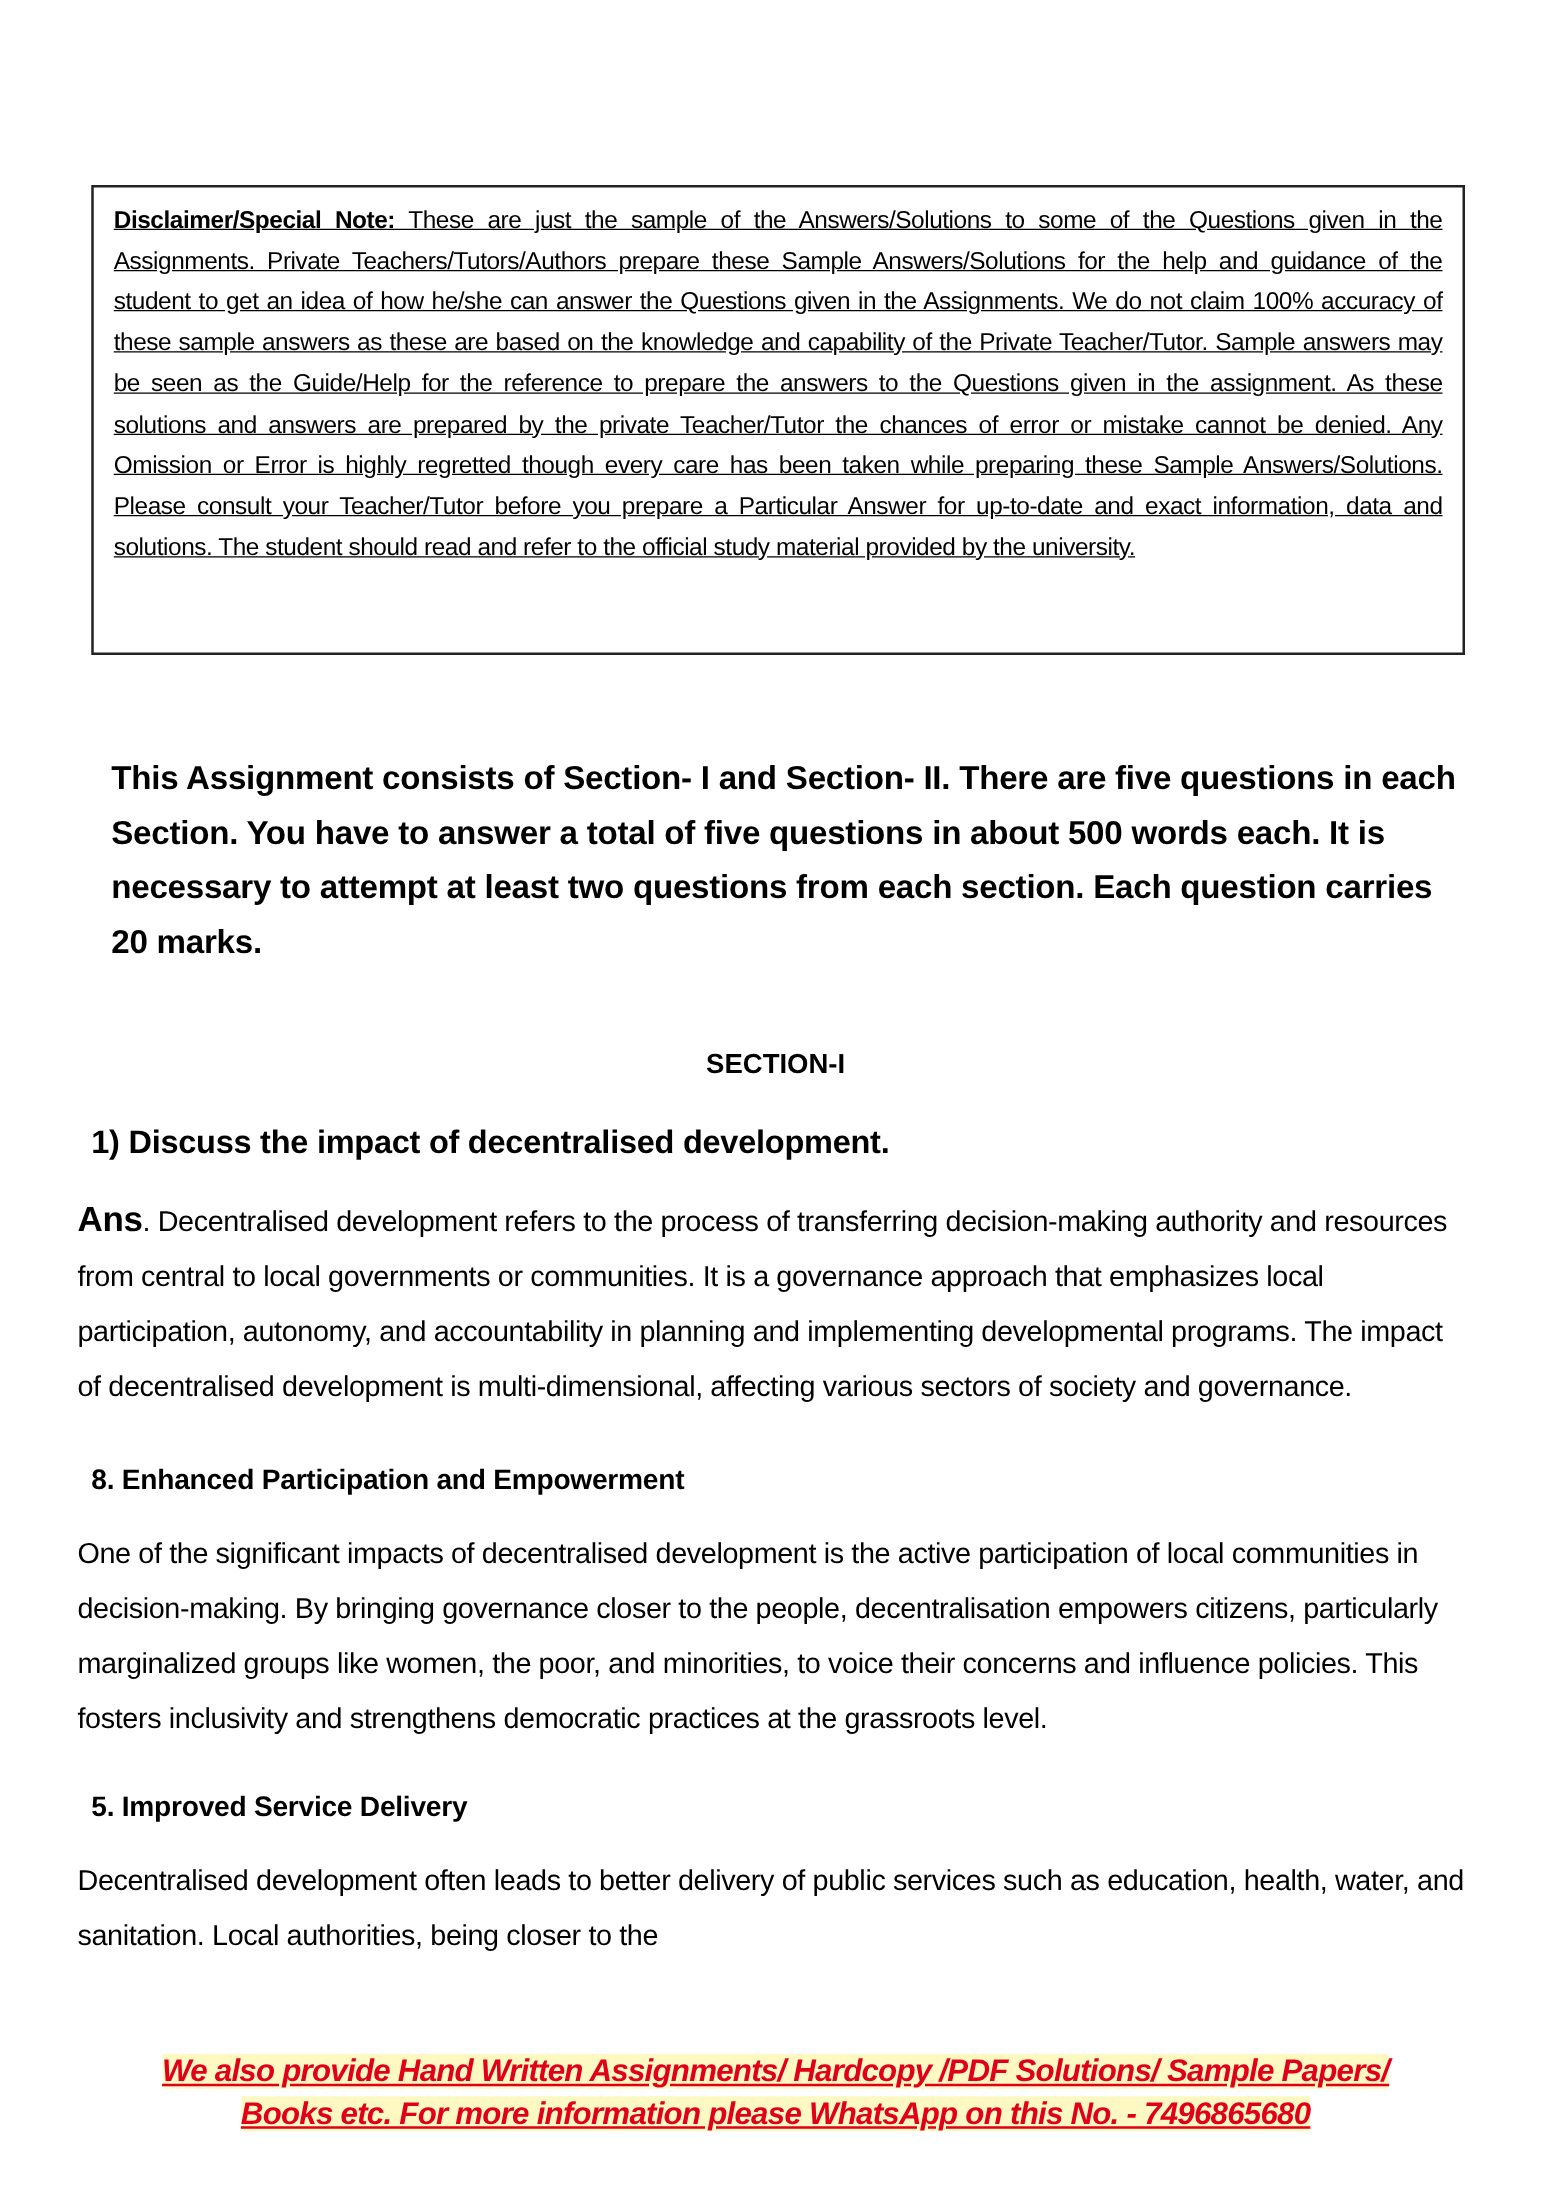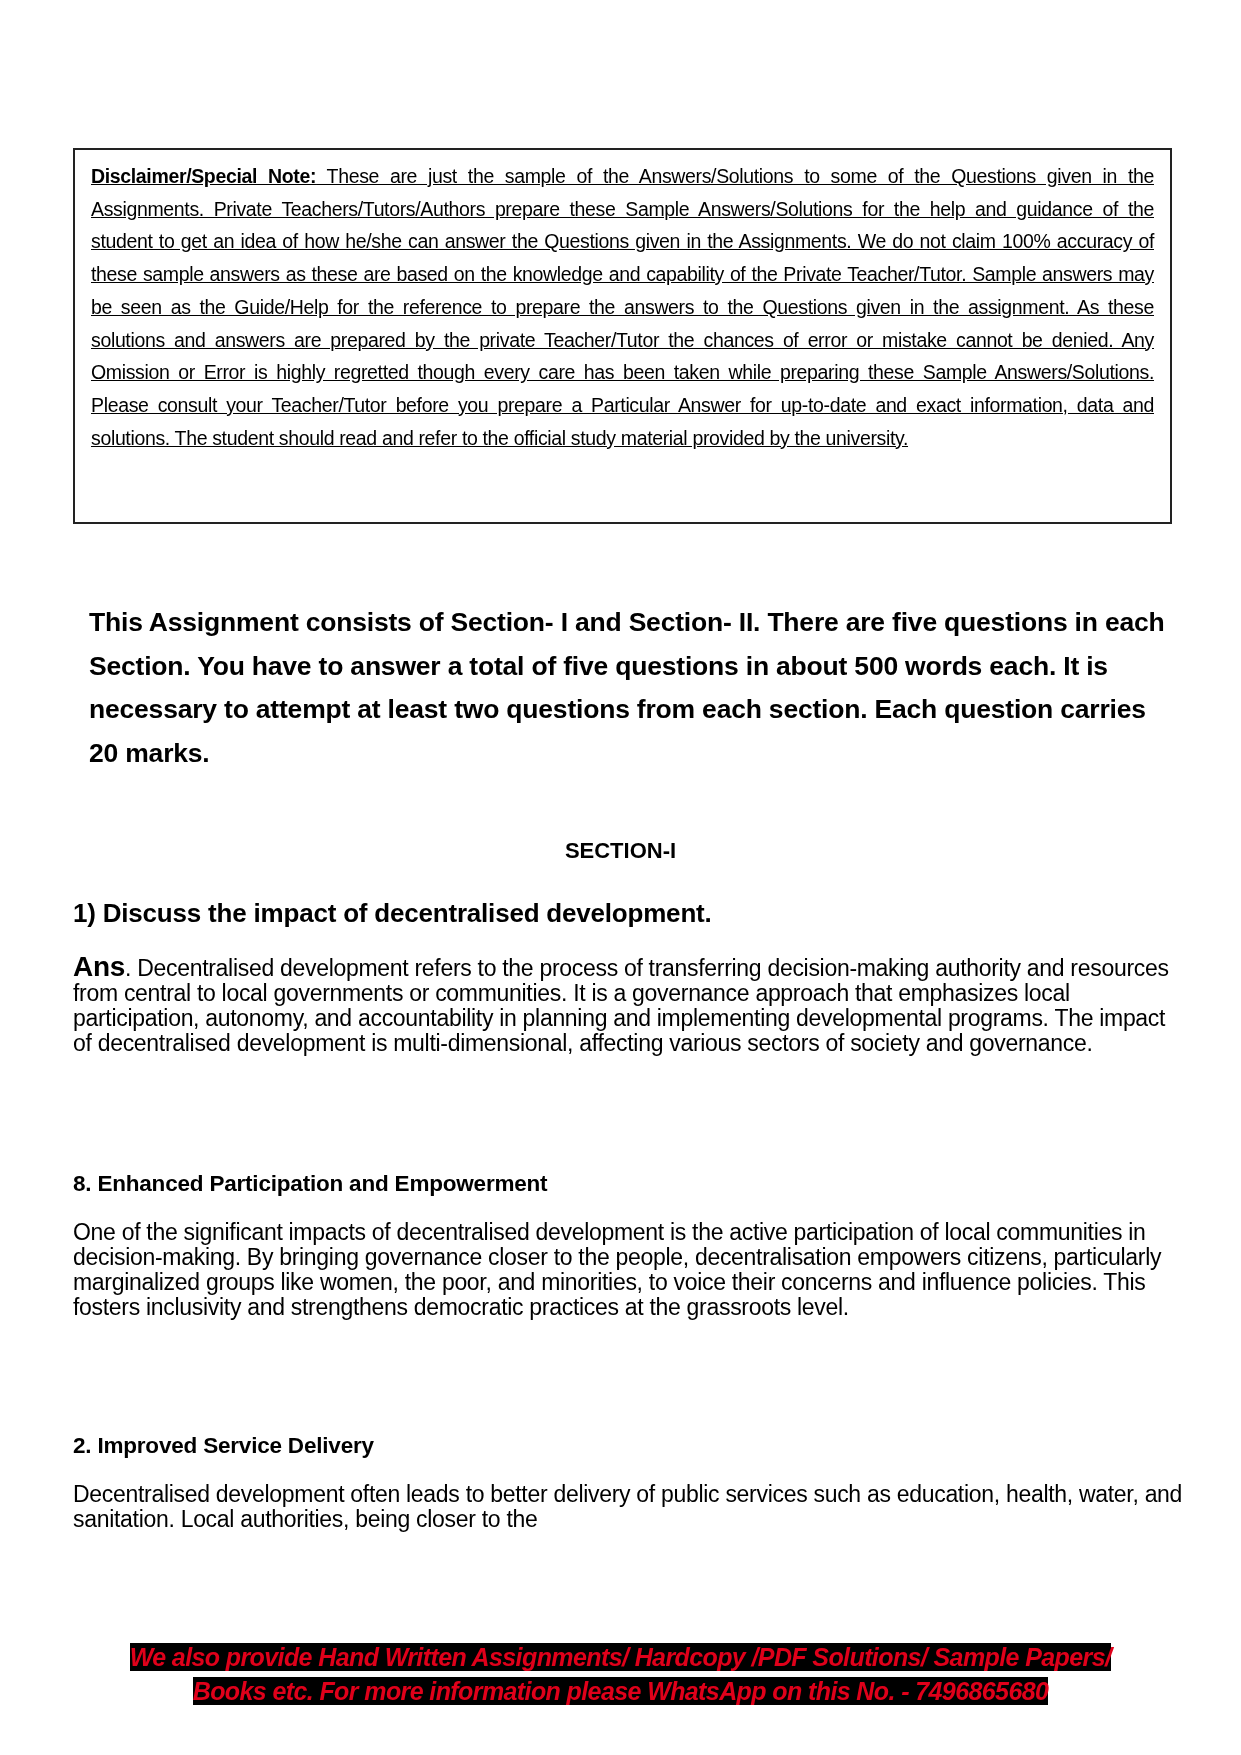--- a/index.html
+++ b/index.html
@@ -3,43 +3,43 @@
 <meta charset="utf-8">
 <style>
   html,body{margin:0;padding:0;background:#fff;}
   body{width:1241px;height:1755px;position:relative;overflow:hidden;font-family:"Liberation Sans","DejaVu Sans",sans-serif;color:#000;}
   .disclaimer{position:absolute;left:73px;top:148px;width:1099px;height:376px;border:2px solid #222;box-sizing:border-box;padding:10px 16px 0 16px;}
   .disclaimer p{margin:0;font-size:19.5px;line-height:32.7px;text-align:justify;text-align-last:left;text-decoration:underline;letter-spacing:-0.35px;}
   .disclaimer b{font-weight:bold;}
   .intro{position:absolute;left:73px;top:585px;width:1080px;font-size:26.5px;line-height:43.5px;font-weight:bold;margin:16px;letter-spacing:-0.2px;}
   .section-title{position:absolute;left:0;width:1241px;top:838px;text-align:center;font-size:22px;font-weight:bold;margin:0;}
   .question{position:absolute;left:73px;top:898px;font-size:26px;font-weight:bold;margin:0;letter-spacing:-0.2px;}
-  .body-p{position:absolute;left:73px;width:1110px;font-size:23px;line-height:25px;margin:0;letter-spacing:-0.3px;}
+  .body-p{position:absolute;left:62px;width:1110px;font-size:23px;line-height:44px;margin:0;letter-spacing:-0.3px;}
   .ans-lead{font-size:28px;font-weight:bold;}
   .sub{position:absolute;left:73px;font-size:22.5px;font-weight:bold;margin:0;letter-spacing:-0.2px;}
   .footer{position:absolute;left:0;width:1241px;top:1640px;text-align:center;font-size:25px;line-height:34px;font-weight:bold;font-style:italic;color:#e0001a;letter-spacing:-0.6px;}
-  .footer span{background:#000000;text-decoration-color:#e0001a;}
+  .footer span{background:#fef9c3;text-decoration:underline;text-decoration-color:#e0001a;}
 </style>
 </head>
 <body>
 
 <div class="disclaimer">
   <p><b>Disclaimer/Special Note:</b><span> These are just the sample of the Answers/Solutions to some of the Questions given in the Assignments. Private Teachers/Tutors/Authors prepare these Sample Answers/Solutions for the help and guidance of the student to get an idea of how he/she can answer the Questions given in the Assignments. We do not claim 100% accuracy of these sample answers as these are based on the knowledge and capability of the Private Teacher/Tutor. Sample answers may be seen as the Guide/Help for the reference to prepare the answers to the Questions given in the assignment. As these solutions and answers are prepared by the private Teacher/Tutor the chances of error or mistake cannot be denied. Any Omission or Error is highly regretted though every care has been taken while preparing these Sample Answers/Solutions. Please consult your Teacher/Tutor before you prepare a Particular Answer for up-to-date and exact information, data and solutions. The student should read and refer to the official study material provided by the university.</span></p>
 </div>
 
 <p class="intro">This Assignment consists of Section- I and Section- II. There are five questions in each Section. You have to answer a total of five questions in about 500 words each. It is necessary to attempt at least two questions from each section. Each question carries 20 marks.</p>
 
 <h2 class="section-title">SECTION-I</h2>
 
 <h3 class="question">1) Discuss the impact of decentralised development.</h3>
 
 <p class="body-p" style="top:954px;"><span class="ans-lead">Ans</span><span>. Decentralised development refers to the process of transferring decision-making authority and resources from central to local governments or communities. It is a governance approach that emphasizes local participation, autonomy, and accountability in planning and implementing developmental programs. The impact of decentralised development is multi-dimensional, affecting various sectors of society and governance.</span></p>
 
 <h4 class="sub" style="top:1171px;">8. Enhanced Participation and Empowerment</h4>
 <p class="body-p" style="top:1220px;">One of the significant impacts of decentralised development is the active participation of local communities in decision-making. By bringing governance closer to the people, decentralisation empowers citizens, particularly marginalized groups like women, the poor, and minorities, to voice their concerns and influence policies. This fosters inclusivity and strengthens democratic practices at the grassroots level.</p>
 
-<h4 class="sub" style="top:1433px;">2. Improved Service Delivery</h4>
+<h4 class="sub" style="top:1433px;">5. Improved Service Delivery</h4>
 <p class="body-p" style="top:1482px;">Decentralised development often leads to better delivery of public services such as education, health, water, and sanitation. Local authorities, being closer to the</p>
 
 <div class="footer">
   <span>We also provide Hand Written Assignments/ Hardcopy /PDF Solutions/ Sample Papers/</span><br>
   <span>Books etc. For more information please WhatsApp on this No. - 7496865680</span>
 </div>
 
 </body></html>

